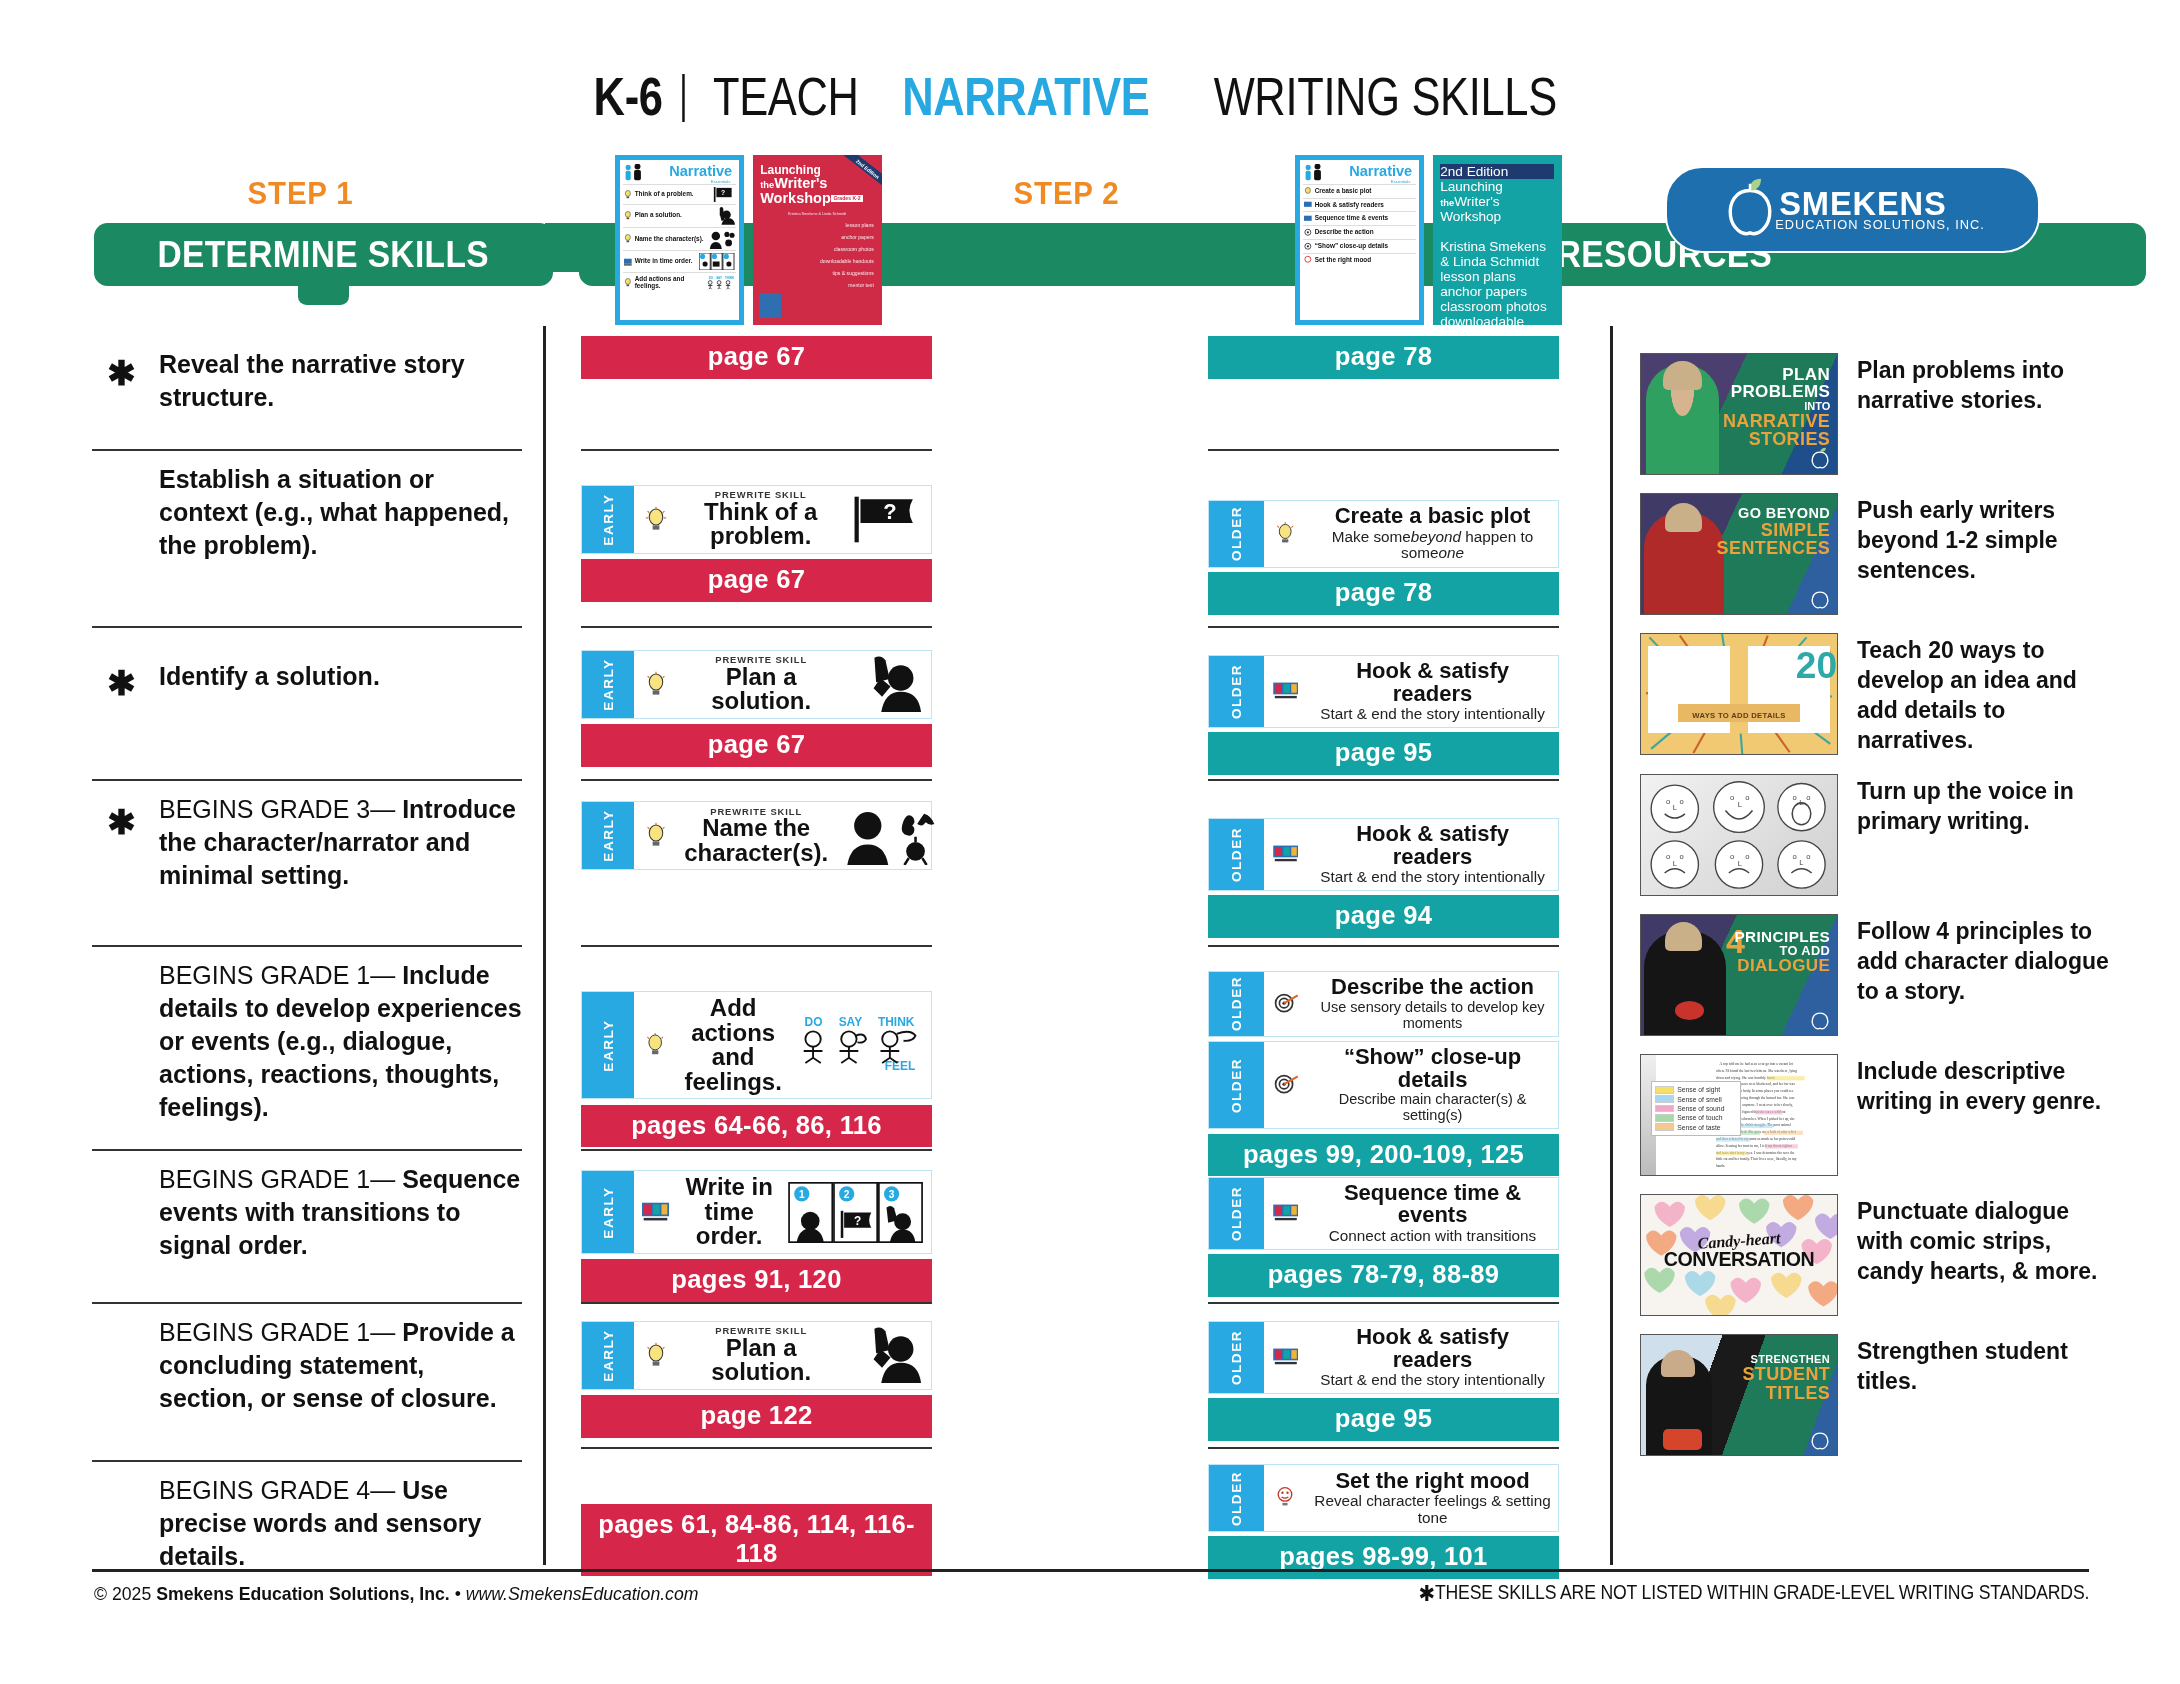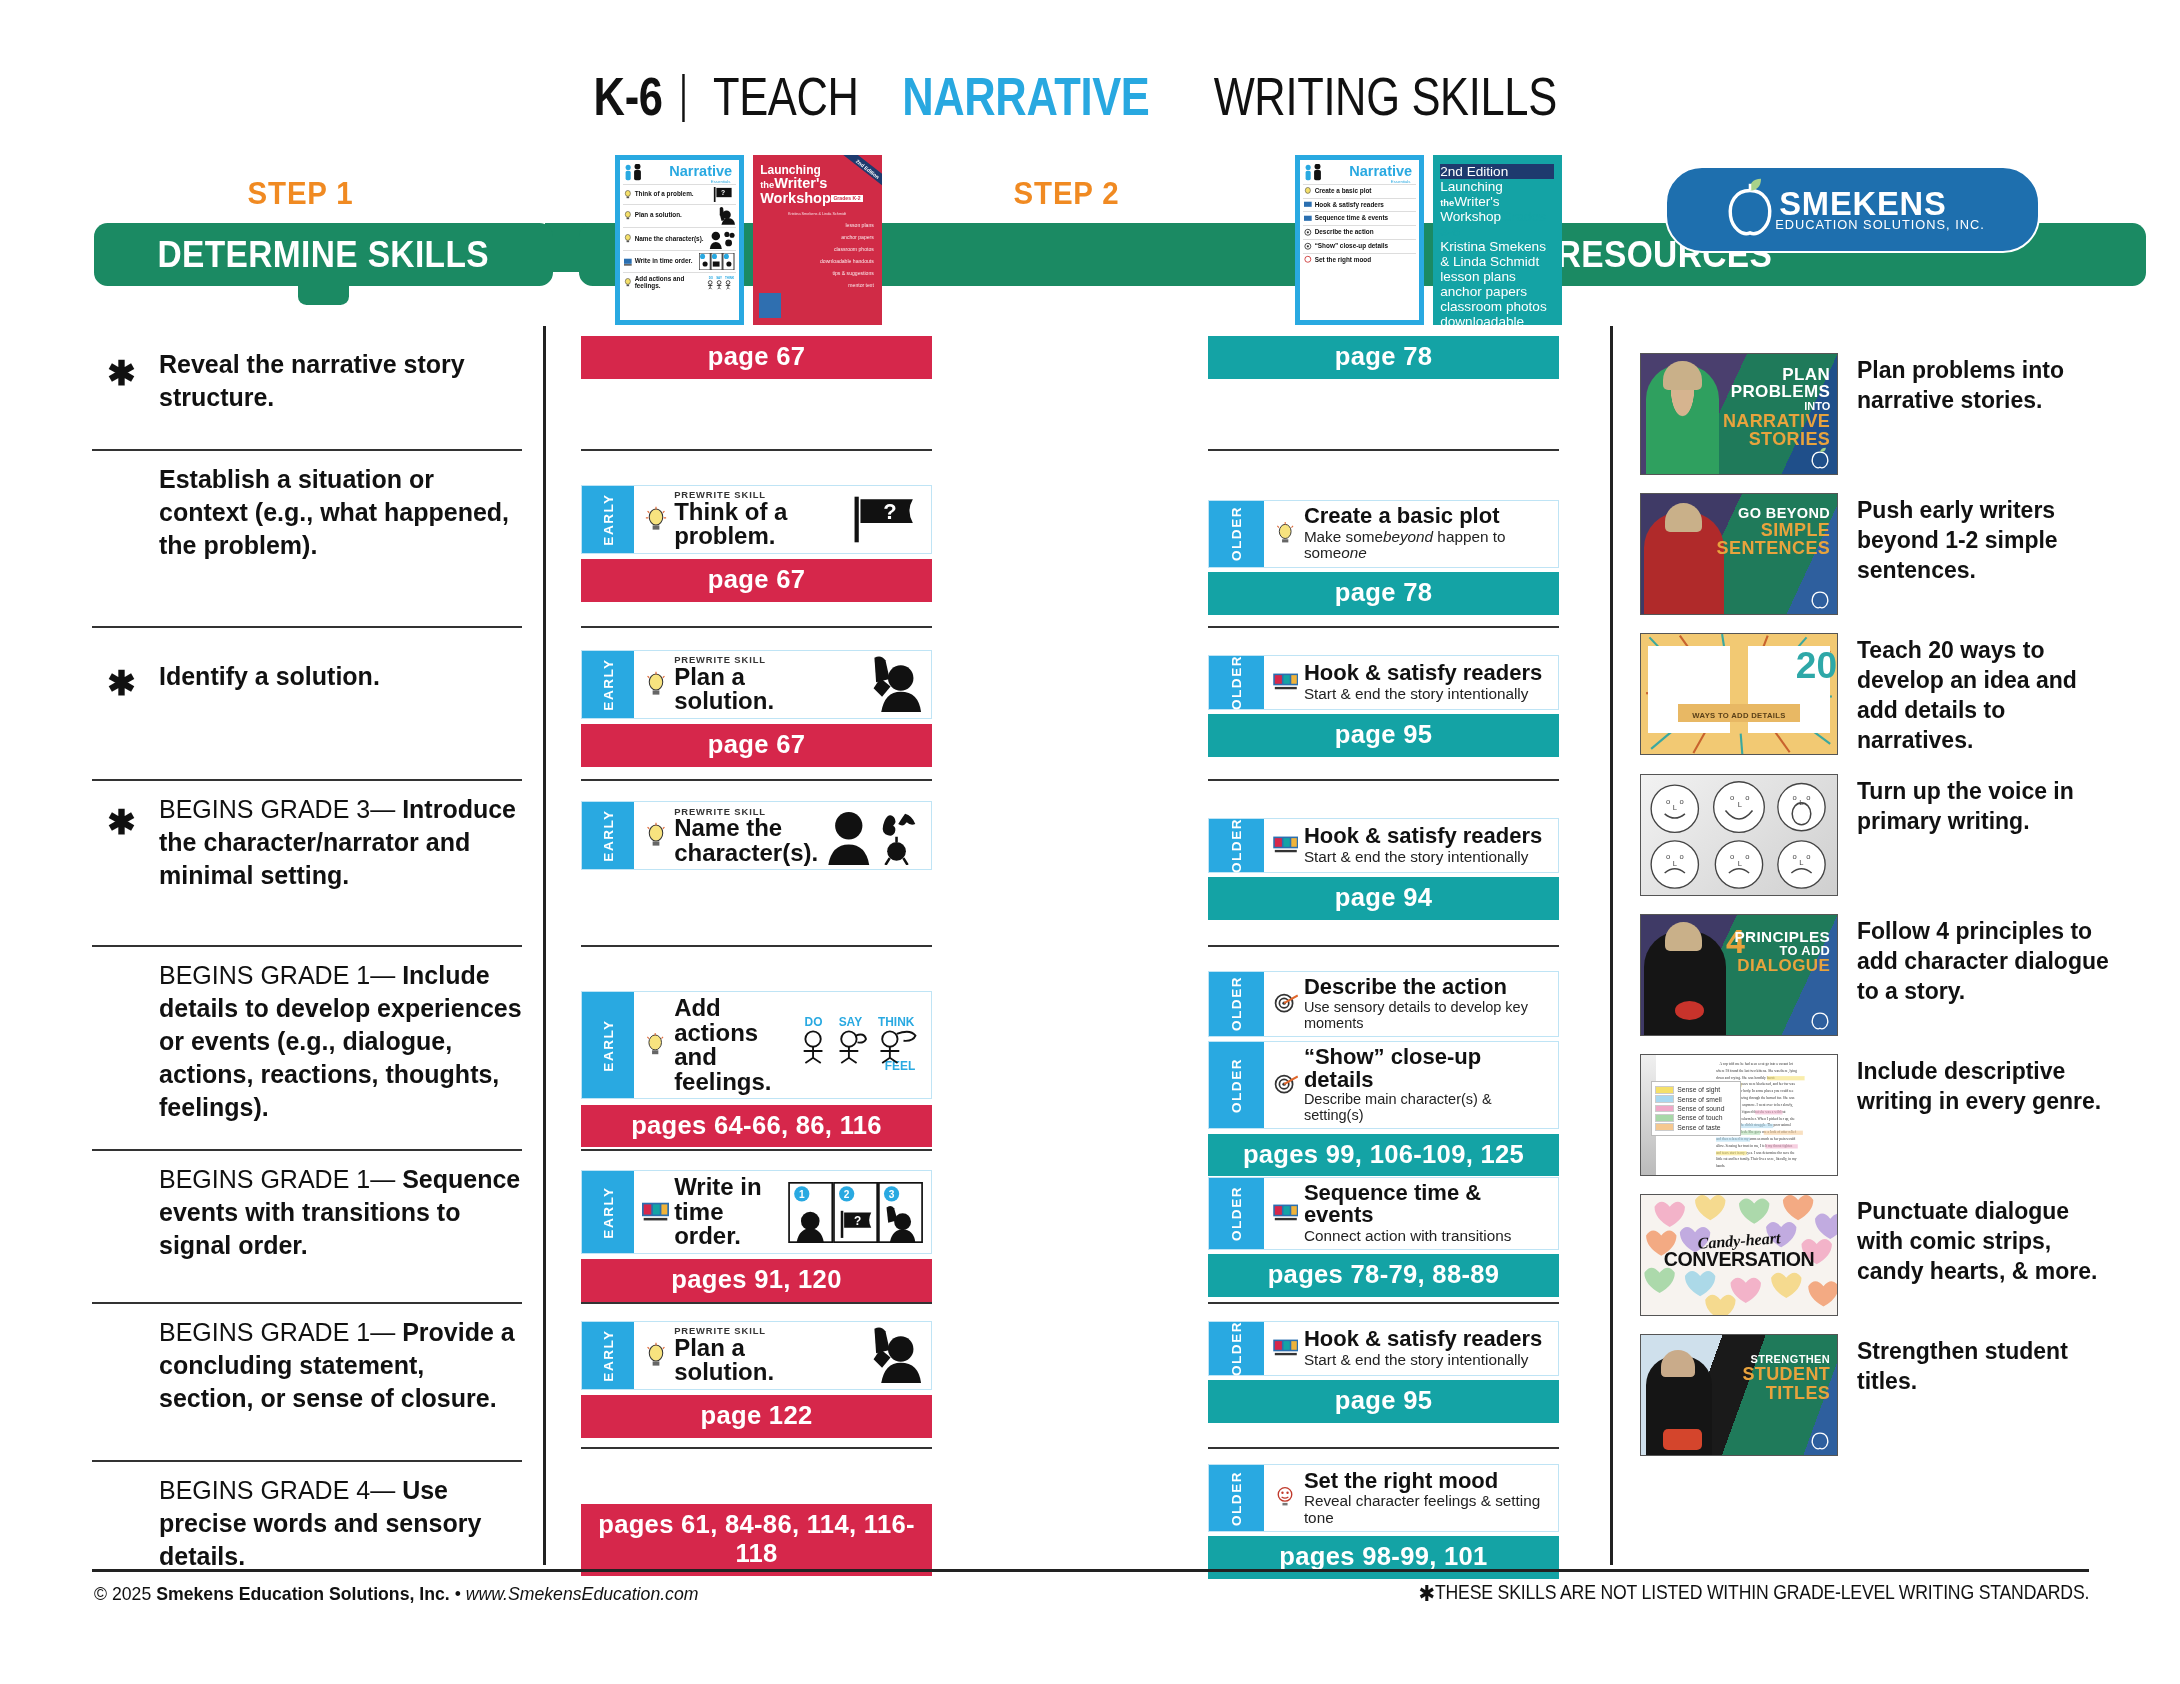--- a/index.html
+++ b/index.html
@@ -134,21 +134,21 @@
     align-items: stretch; min-height: 63px;
   }
   .card .tab-lbl {
     flex: 0 0 25.6px; background: #29a9e1; color: #fff;
     display: flex; align-items: center; justify-content: center;
   }
   .card .tab-lbl span {
     transform: rotate(-90deg); white-space: nowrap;
     font-size: 13.6px; font-weight: 700; letter-spacing: 1.5px;
   }
-  .card .body { flex: 1; display: flex; align-items: center; padding: 4.3px 6.8px; gap: 4px; }
+  .card .body { flex: 1; display: flex; align-items: center; padding: 4.3px 6.8px; gap: 14px; text-align: center; }
   .card .ico { flex: 0 0 29px; display: flex; align-items: center; justify-content: center; }
   .card .txtwrap { flex: 1; min-width: 0; }
   .card .kicker {
     font-size: 9.4px; font-weight: 700; letter-spacing: 0.9px; color: #333;
     line-height: 1;
   }
   .card .ctitle { font-size: 24px; font-weight: 800; color: #111; line-height: 1.02; }
   .card .ctitle.sm { font-size: 22px; }
   .card .csub { font-size: 15.3px; color: #222; line-height: 1.1; margin-top: 0.9px; }
   .card .art { flex: 0 0 auto; display: flex; align-items: center; }
@@ -754,21 +754,21 @@
                 <circle cx="13" cy="13" r="2" fill="#333"></circle>
                 <path d="M13 13 L29 4" stroke="#e0652a" stroke-width="2.4"></path>
               </svg>
           </div>
           <div class="txtwrap">
             <div class="ctitle sm">“Show” close-up details</div>
             <div class="csub" style="font-size:14.5px">Describe main character(s) &amp; setting(s)</div>
           </div>
         </div>
       </div>
-      <div class="pagebar teal" style="margin-top:4.3px">pages 99, 106-109, 125</div>
+      <div class="pagebar teal" style="margin-top:4.3px">pages 99, 200-109, 125</div>
     </div>
 
     <div class="res-block" style="height:153px; padding-top:25.6px">
       <div class="card" style="min-height:55px">
         <div class="tab-lbl">
             <span>OLDER</span>
           </div>
         <div class="body">
           <div class="ico">
             <svg width="25.6" height="20.4" viewBox="0 0 32 26">

